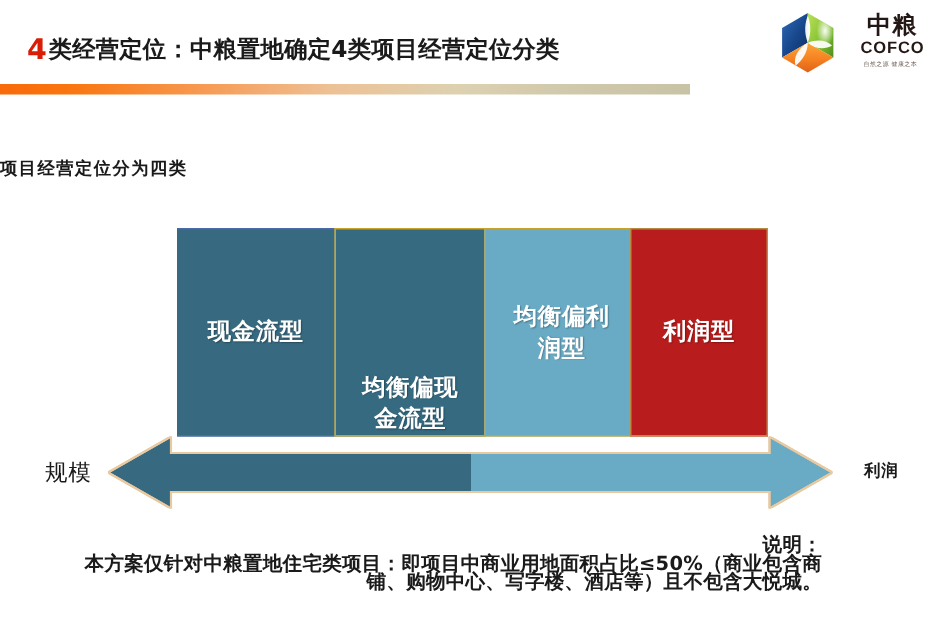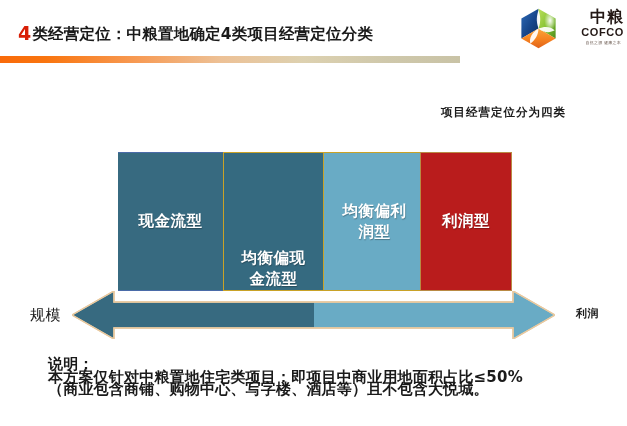--- a/index.html
+++ b/index.html
@@ -71,21 +71,21 @@
     left: 0px;
     top: 2px;
     width: 45px;
     height: 45px;
   }
   #logo-wordmark {
     position: absolute;
     left: 50px;
     top: 4px;
     width: 58px;
-    text-align: right;
+    text-align: center;
   }
   #logo-cn {
     font-size: 16px;
     font-weight: bold;
     color: #231815;
     letter-spacing: 1px;
     line-height: 18px;
     font-family: "DejaVu Sans", "Liberation Sans", sans-serif;
   }
   #logo-en {
@@ -104,26 +104,25 @@
     transform: scale(0.95);
     transform-origin: left top;
   }
 
   
   #chart-subtitle {
     position: absolute;
     left: 0;
     top: 105px;
     width: 560px;
-    text-align: right;
+    text-align: left;
     font-size: 11.5px;
     font-weight: bold;
     color: #1a1a1a;
     letter-spacing: 1px;
-    padding-left: 6px;
   }
 
   
   #category-row {
     position: absolute;
     left: 118px;
     top: 152px;
     height: 139px;
     display: flex;
   }
@@ -172,25 +171,26 @@
     letter-spacing: 0.5px;
     padding-left: 20px;
   }
 
   
   #footnote {
     position: absolute;
     left: 48px;
     top: 358px;
     width: 500px;
-    font-size: 15px;
+    font-size: 13px;
     font-weight: bold;
     color: #1a1a1a;
     line-height: 12.6px;
     letter-spacing: 0.2px;
+    text-align: right;
   }
   #footnote-title { display: block; }
   #footnote-body { display: block; }
 </style>
 </head>
 <body>
 
 <div id="slide">
 
   <div id="header-title">

